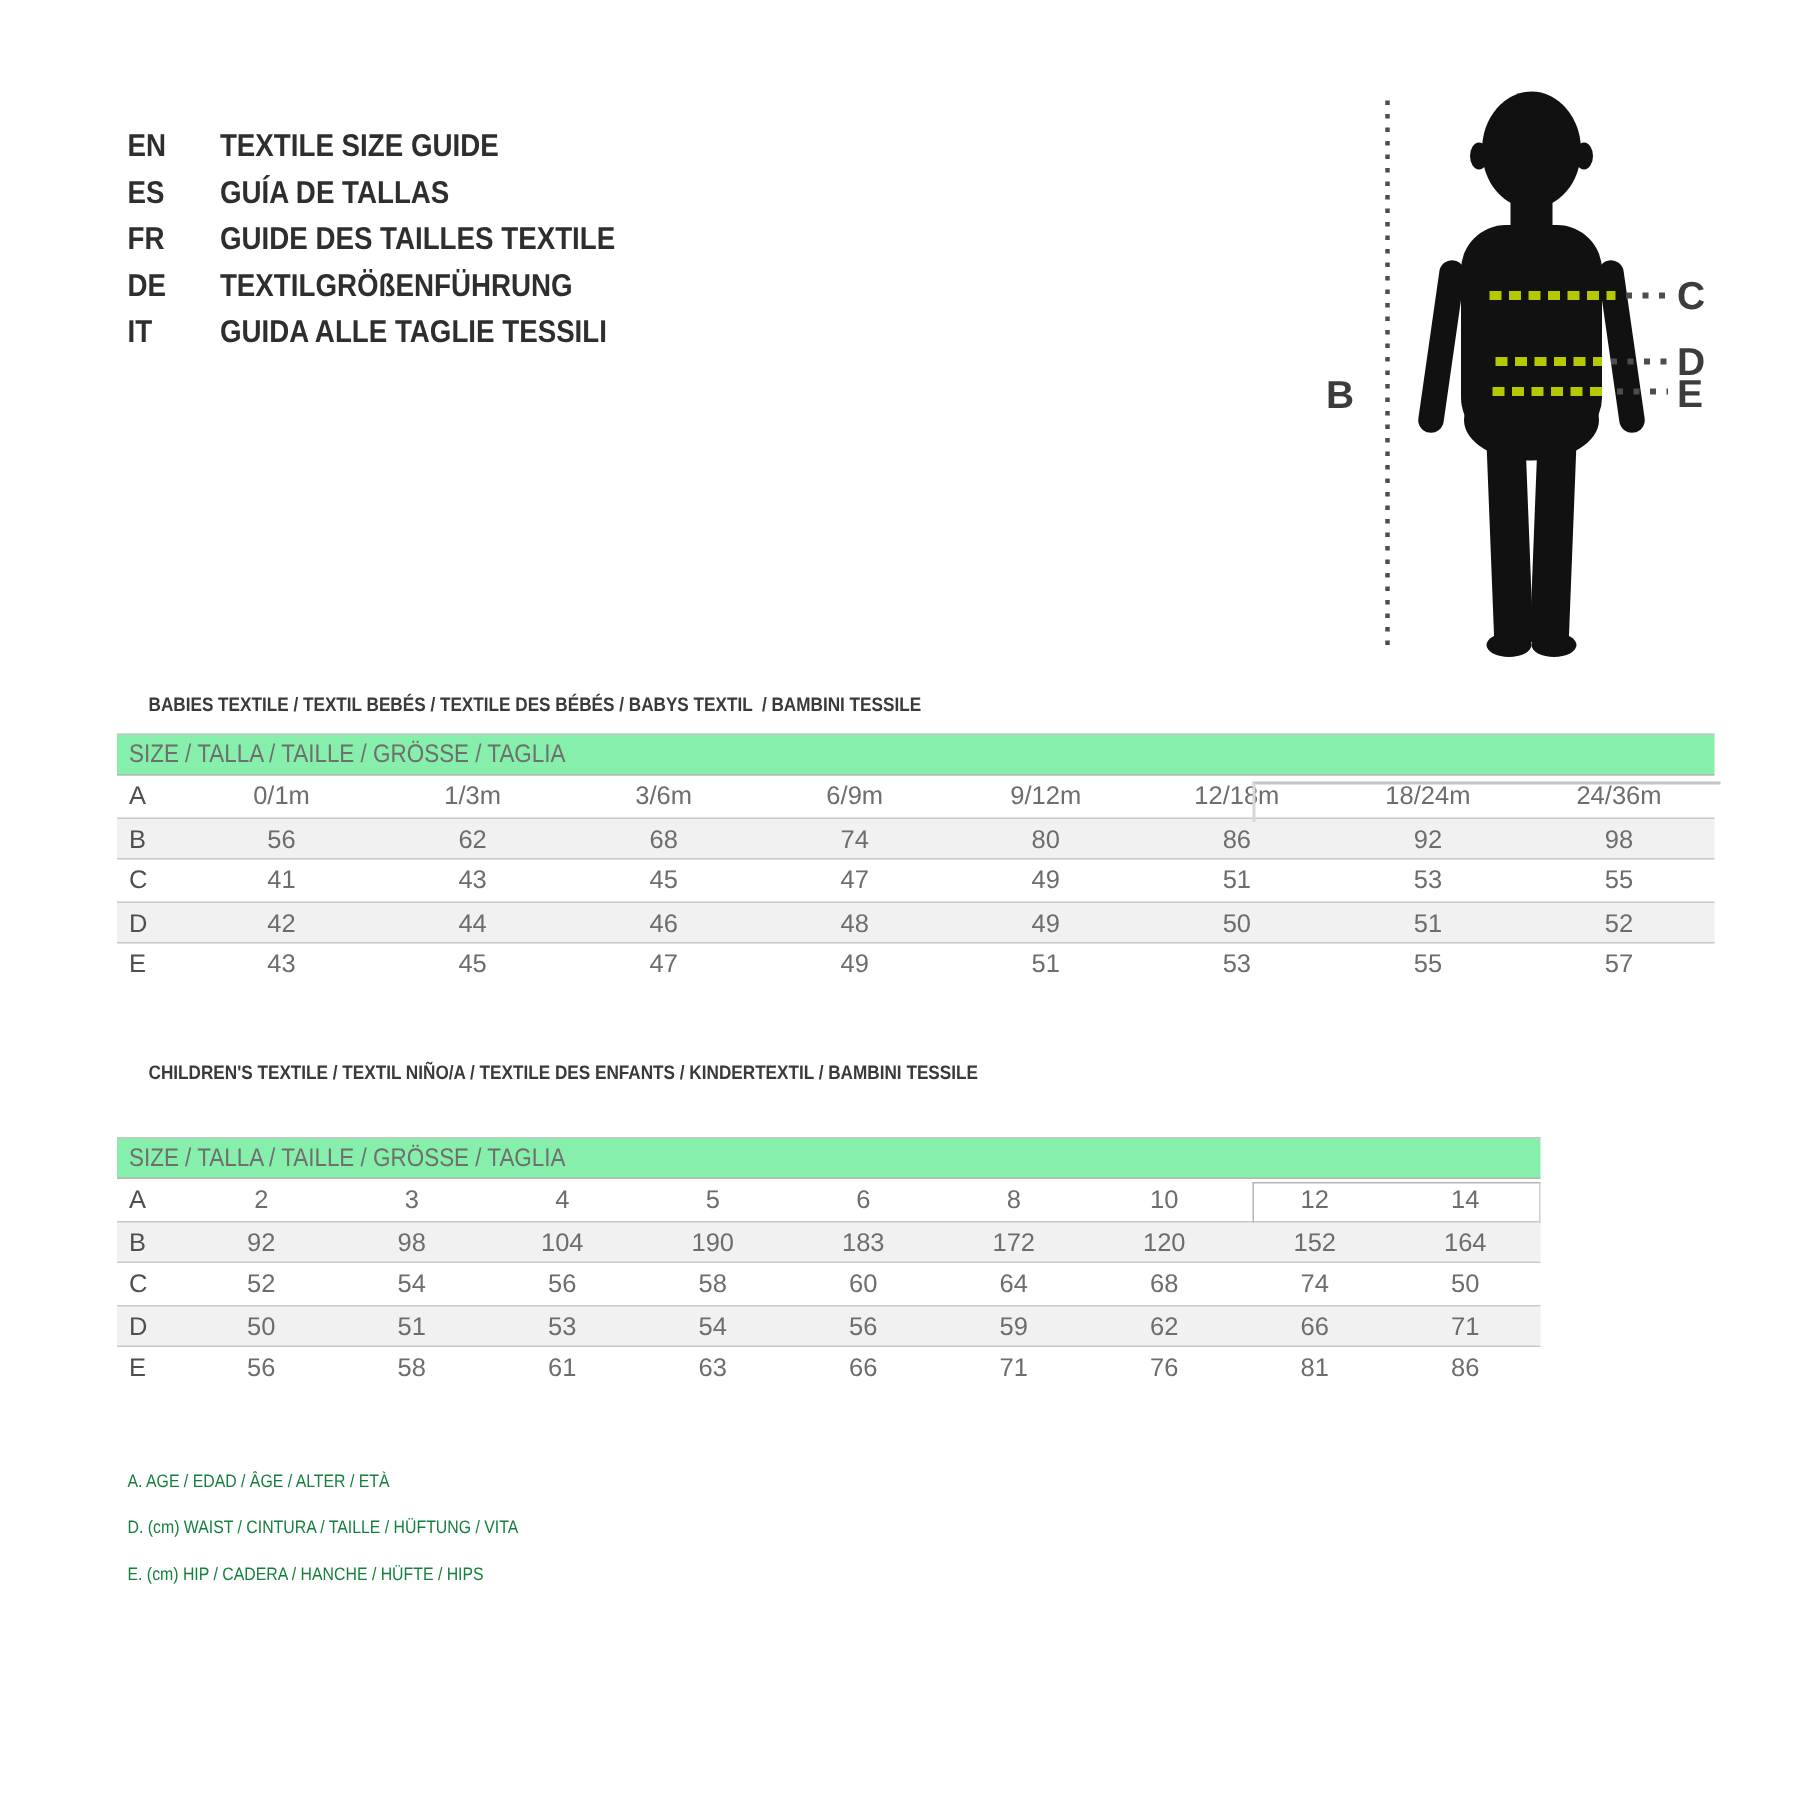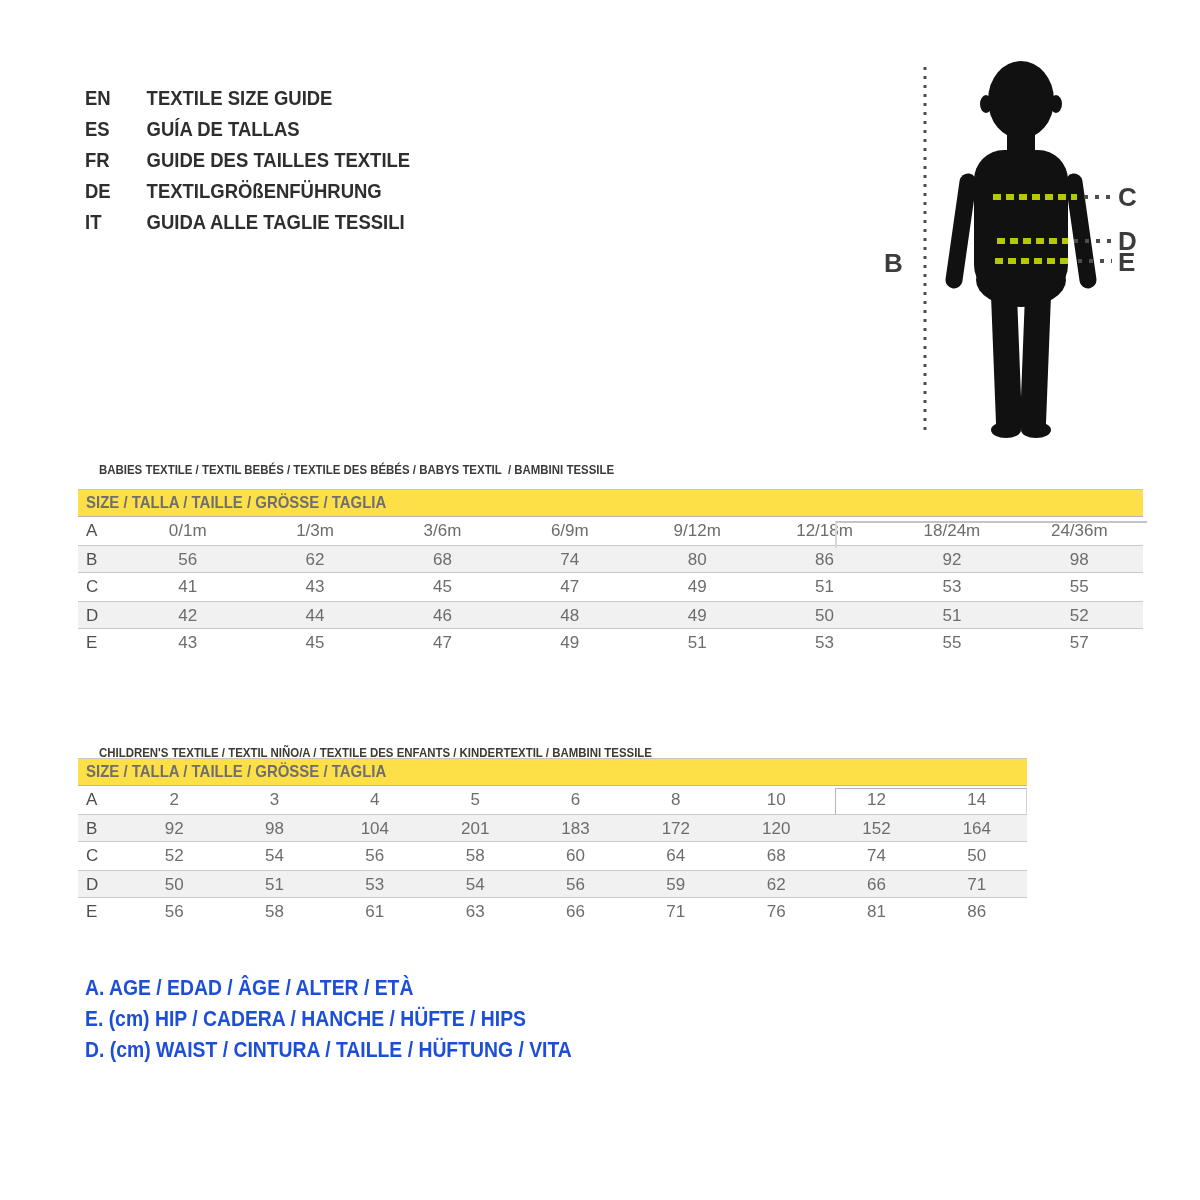--- a/index.html
+++ b/index.html
@@ -12,37 +12,37 @@
   
   #lang-block{position:absolute;left:85px;top:82px;}
   .lang-row{display:flex;height:31px;line-height:31px;font-size:21px;font-weight:bold;color:#2e2e2e;}
   .lang-row .code{width:70px;}
 
   
   .section-heading{position:absolute;left:85px;font-size:13px;font-weight:bold;color:#3a3a3a;white-space:pre;}
 
   
   .size-table{position:absolute;font-size:17px;}
-  .t-header{background:#fde047;color:#6f6f6f;font-weight:bold;height:26px;line-height:26px;
+  .t-header{background:#86efac;color:#6f6f6f;font-weight:normal;height:26px;line-height:26px;
             padding-left:8px;border-top:1px solid #c6c6c6;border-bottom:1px solid #b5b5b5;}
   .t-row{display:grid;height:28px;line-height:27px;box-sizing:border-box;}
   .t-row.shaded{background:#f1f1f1;border-top:1px solid #c9c9c9;border-bottom:1px solid #c9c9c9;}
   .t-row .lbl{padding-left:8px;color:#4f4f4f;}
   .t-row .val{text-align:center;color:#6d6d6d;}
 
   
   .hl-box{position:absolute;background:transparent;}
   #babies-highlight{left:835px;top:521px;width:310px;height:25px;
                     border-top:2px solid #c4c4c4;border-left:2px solid #d8d8d8;}
   #children-highlight{left:835px;top:788px;width:190px;height:26px;
                     border-top:1px solid #b5b5b5;border-left:1px solid #b5b5b5;border-right:1px solid #d0d0d0;}
 
   
   #legend{position:absolute;left:85px;top:972px;}
-  .legend-row{height:31px;line-height:31px;font-size:22px;font-weight:bold;color:#1d4ed8;}
+  .legend-row{height:31px;line-height:31px;font-size:12px;font-weight:normal;color:#15803d;}
 
   
   #figure-wrap{position:absolute;left:860px;top:50px;width:330px;height:410px;}
   .measure-label{font-size:26px;font-weight:600;fill:#3c3c3c;font-family:"Liberation Sans",sans-serif;}
 </style>
 </head>
 <body>
 
 <div id="stage">
 
@@ -162,21 +162,21 @@
         <div class="val">47</div>
         <div class="val">49</div>
         <div class="val">51</div>
         <div class="val">53</div>
         <div class="val">55</div>
         <div class="val">57</div>
       </div>
     </div>
   <div class="hl-box" id="babies-highlight"></div>
 
-  <div class="section-heading" style="top:730px;">
+  <div class="section-heading" style="top:692px;">
     <span class="cond">CHILDREN'S TEXTILE / TEXTIL NIÑO/A / TEXTILE DES ENFANTS / KINDERTEXTIL / BAMBINI TESSILE</span>
   </div>
   <div class="size-table" id="children-table" style="left:78px;top:758px;width:949px;">
     <div class="t-header">
       <span class="cond">SIZE / TALLA / TAILLE / GRÖSSE / TAGLIA</span>
     </div>
   <div class="t-row" style="grid-template-columns: 46px repeat(9, 1fr);">
         <div class="lbl">A</div>
         <div class="val">2</div>
         <div class="val">3</div>
@@ -186,21 +186,21 @@
         <div class="val">8</div>
         <div class="val">10</div>
         <div class="val">12</div>
         <div class="val">14</div>
       </div>
       <div class="t-row shaded" style="grid-template-columns: 46px repeat(9, 1fr);">
         <div class="lbl">B</div>
         <div class="val">92</div>
         <div class="val">98</div>
         <div class="val">104</div>
-        <div class="val">201</div>
+        <div class="val">190</div>
         <div class="val">183</div>
         <div class="val">172</div>
         <div class="val">120</div>
         <div class="val">152</div>
         <div class="val">164</div>
       </div>
       <div class="t-row" style="grid-template-columns: 46px repeat(9, 1fr);">
         <div class="lbl">C</div>
         <div class="val">52</div>
         <div class="val">54</div>
@@ -234,17 +234,17 @@
         <div class="val">71</div>
         <div class="val">76</div>
         <div class="val">81</div>
         <div class="val">86</div>
       </div>
     </div>
   <div class="hl-box" id="children-highlight"></div>
 
   <div id="legend">
     <div class="legend-row"><span class="cond">A. AGE / EDAD / ÂGE / ALTER / ETÀ</span></div>
+    <div class="legend-row"><span class="cond">D. (cm) WAIST / CINTURA / TAILLE / HÜFTUNG / VITA</span></div>
     <div class="legend-row"><span class="cond">E. (cm) HIP / CADERA / HANCHE / HÜFTE / HIPS</span></div>
-    <div class="legend-row"><span class="cond">D. (cm) WAIST / CINTURA / TAILLE / HÜFTUNG / VITA</span></div>
   </div>
 
 </div>
 
 </body></html>

